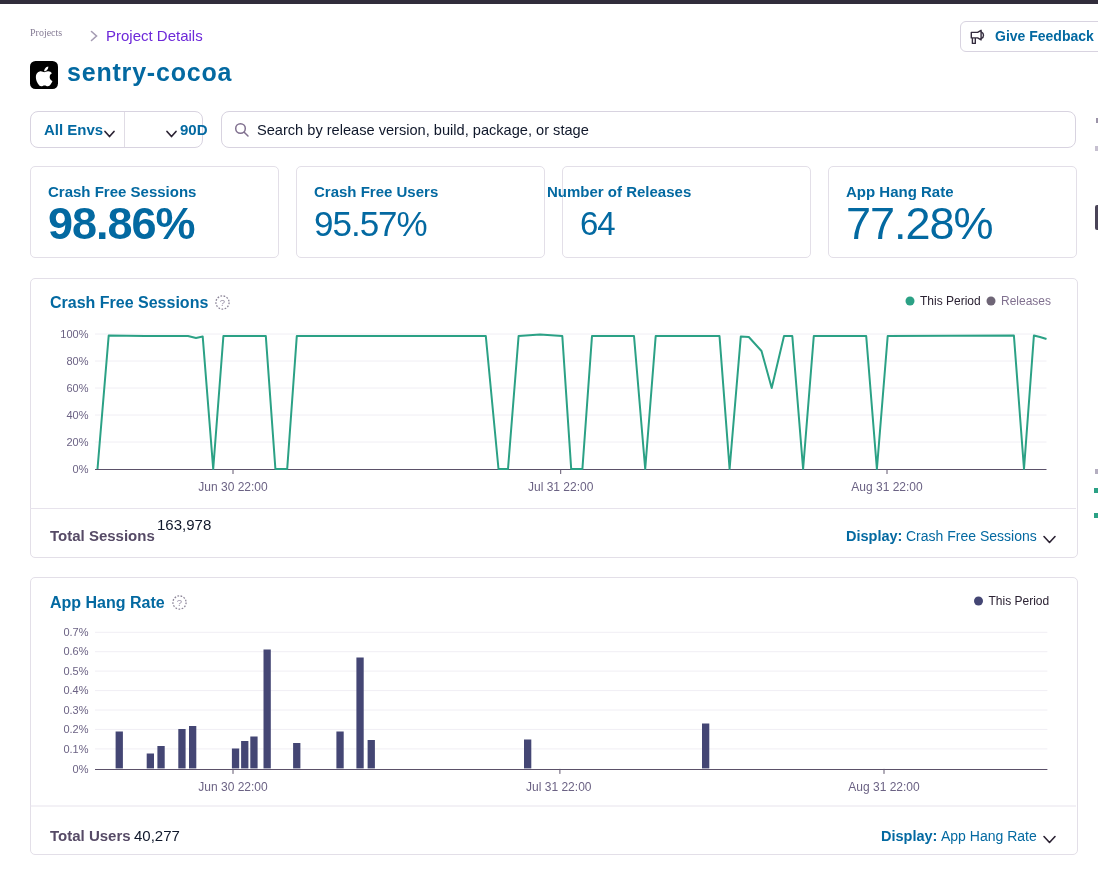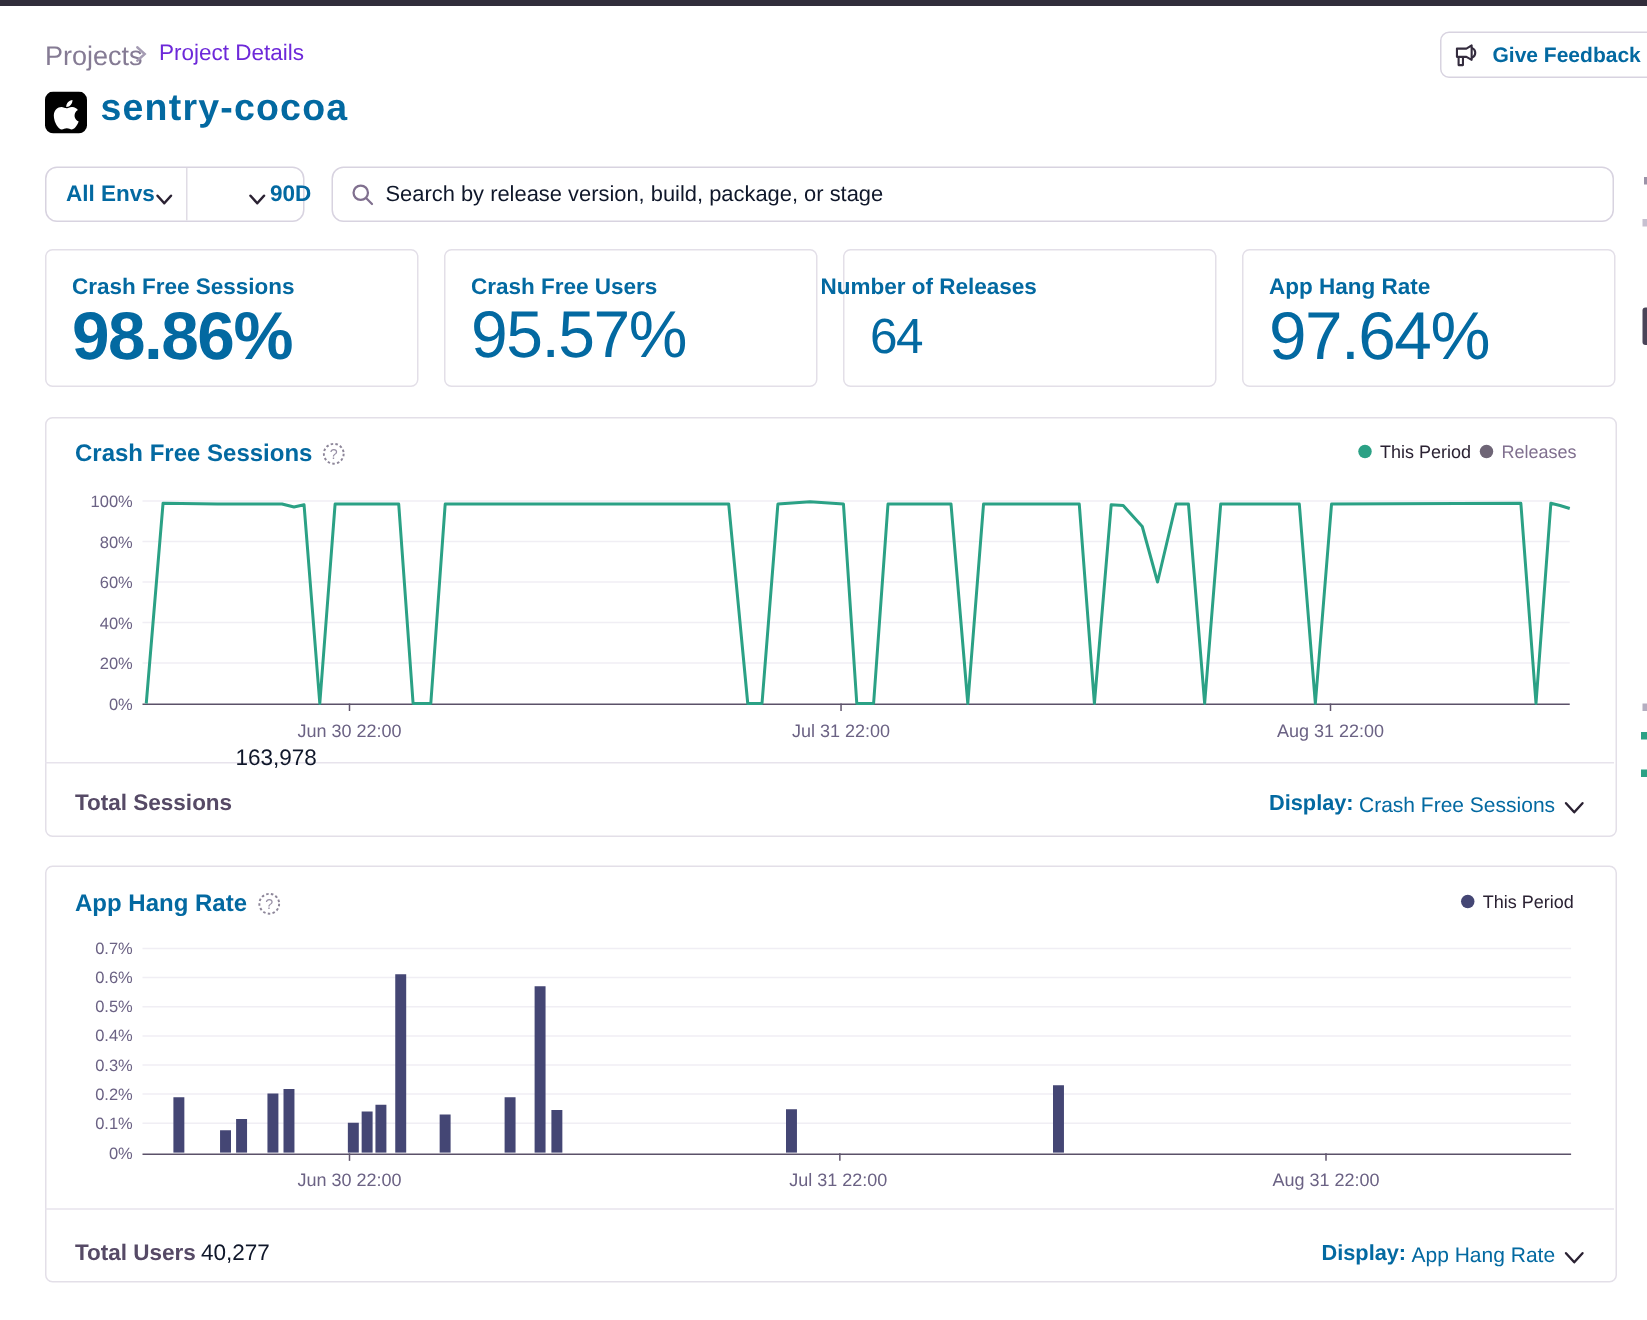--- a/index.html
+++ b/index.html
@@ -8,21 +8,21 @@
   .abs { position:absolute; }
   #topbar { left:0; top:0; width:1098px; height:4px; background:#312d3b; }
   .muted { color:#0f172a; }
   .dark { color:#0369a1; }
   .panel { border:1px solid #e3dfe8; border-radius:5px; background:#fff; }
 </style>
 </head>
 <body>
 <div class="abs" id="topbar"></div>
 
-<div class="abs" style="left:30px; top:27px; font-size:18px; color:#857b94;">Projects</div>
+<div class="abs" style="left:30px; top:27px; font-size:10px; color:#857b94;font-family:Liberation Serif, serif;">Projects</div>
 <div class="abs" style="left:88px; top:29px;">
   <svg width="12" height="14" viewBox="0 0 12 14">
       <path d="M3.5 2.5 L8.5 7 L3.5 11.5" fill="none" stroke="#a59cb3" stroke-width="1.6" stroke-linecap="round"></path>
     </svg>
 </div>
 <div class="abs dark" style="left:106px; top:27px; font-size:15px; color:#6d28d9;">Project Details</div>
 
 <div class="abs" style="left:960px; top:21px; width:175px; height:31px; border:1px solid #d8d3e0; border-radius:6px; background:#fff;"></div>
 <div class="abs" style="left:970px; top:29px;">
   <svg width="16" height="16" viewBox="0 0 16 16" fill="none" stroke="#342c3e" stroke-width="1.4" stroke-linejoin="round">
@@ -69,23 +69,23 @@
 
 <div class="abs panel" style="left:30px; top:166px; width:249px; height:92px;"></div>
 <div class="abs panel" style="left:296px; top:166px; width:249px; height:92px;"></div>
 <div class="abs panel" style="left:562px; top:166px; width:249px; height:92px;"></div>
 <div class="abs panel" style="left:828px; top:166px; width:249px; height:92px;"></div>
 <div class="abs dark" style="left:48px; top:183px; font-size:15px; font-weight:bold;">Crash Free Sessions</div>
 <div class="abs dark" style="left:314px; top:183px; font-size:15px; font-weight:bold;">Crash Free Users</div>
 <div class="abs dark" style="left:547px; top:183px; font-size:15px; font-weight:bold;">Number of Releases</div>
 <div class="abs dark" style="left:846px; top:183px; font-size:15px; font-weight:bold;">App Hang Rate</div>
 <div class="abs dark bignum" style="left:48px; top:201px; font-size:45px; letter-spacing:-1px; line-height:45px;font-weight:bold;">98.86%</div>
-<div class="abs dark bignum" style="left:314px; top:201px; font-size:44px; letter-spacing:-1px; line-height:45px;">95.57%</div>
+<div class="abs dark bignum" style="left:314px; top:201px; font-size:35px; letter-spacing:-1px; line-height:45px;">95.57%</div>
 <div class="abs dark bignum" style="left:580px; top:201px; font-size:33px; letter-spacing:-1px; line-height:45px;">64</div>
-<div class="abs dark bignum" style="left:846px; top:201px; font-size:45px; letter-spacing:-1px; line-height:45px;">97.64%</div>
+<div class="abs dark bignum" style="left:846px; top:201px; font-size:45px; letter-spacing:-1px; line-height:45px;">77.28%</div>
 
 <div class="abs panel" style="left:30px; top:278px; width:1048px; height:280px;"></div>
 <div class="abs dark" style="left:50px; top:294px; font-size:16px; font-weight:bold;">Crash Free Sessions</div>
 <div class="abs" style="left:215px; top:295px;">
   <svg width="15" height="15" viewBox="0 0 15 15">
       <circle cx="7.5" cy="7.5" r="6.6" fill="none" stroke="#8d8699" stroke-width="1.3" stroke-dasharray="1.7 1.5"></circle>
       <text x="7.5" y="10.8" font-size="9.5" fill="#978fa5" text-anchor="middle" font-family="Liberation Sans">?</text>
     </svg>
 </div>
 <svg class="abs" style="left:30px; top:278px;" width="1046" height="279" viewBox="0 0 1046 279" font-family="Liberation Sans, sans-serif">
@@ -118,21 +118,21 @@
   </g>
   <g font-size="12" fill="#6b6284" text-anchor="middle">
     <text x="203" y="213">Jun 30 22:00</text>
     <text x="530.7" y="213">Jul 31 22:00</text>
     <text x="857" y="213">Aug 31 22:00</text>
   </g>
   <polyline fill="none" stroke="#2ba185" stroke-width="2" stroke-linejoin="round" points="67.5,191 78.7,57.5 115,58 158,58 166,60 172.7,58.5 183.2,191 193.4,58 235.8,58 245.4,191 257.2,191 266.8,58 455.8,58 468.5,191 478,191 488.6,58 510,56.5 532.3,58 541.2,191 552.4,191 562,58 604,58 615.2,191 625.7,58 689.5,58 699.6,191 710.8,58.5 718.8,59 731.5,73 741.7,110 754,58 762.3,58 773.1,191 783.8,58 836.2,58 846.9,191 857.7,58 983.9,57.5 994,191 1003.9,57.5 1010,59 1016.5,61"></polyline>
   <line x1="0" y1="230.5" x2="1046" y2="230.5" stroke="#e7e3ec" stroke-width="1"></line>
 </svg>
 <div class="abs" style="left:50px; top:527px; font-size:15px; font-weight:bold; color:#564a66;">Total Sessions</div>
-<div class="abs muted" style="left:157px; top:497px; font-size:15px;">163,978</div>
+<div class="abs muted" style="left:157px; top:516px; font-size:15px;">163,978</div>
 <div class="abs dark" style="left:846px; top:528px; font-size:14.5px; font-weight:bold;">Display:</div>
 <div class="abs dark" style="left:906px; top:528px; font-size:14px;">Crash Free Sessions</div>
 <div class="abs" style="left:1042px; top:531px;">
   <svg width="15" height="10" viewBox="0 0 15 10">
       <path d="M2 1.5 L7.5 7.5 L13 1.5" fill="none" stroke="#2b2233" stroke-width="1.6" stroke-linecap="round" stroke-linejoin="round"></path>
     </svg>
 </div>
 
 <div class="abs panel" style="left:30px; top:577px; width:1048px; height:278px;"></div>
 <div class="abs dark" style="left:50px; top:594px; font-size:16px; font-weight:bold;">App Hang Rate</div>

